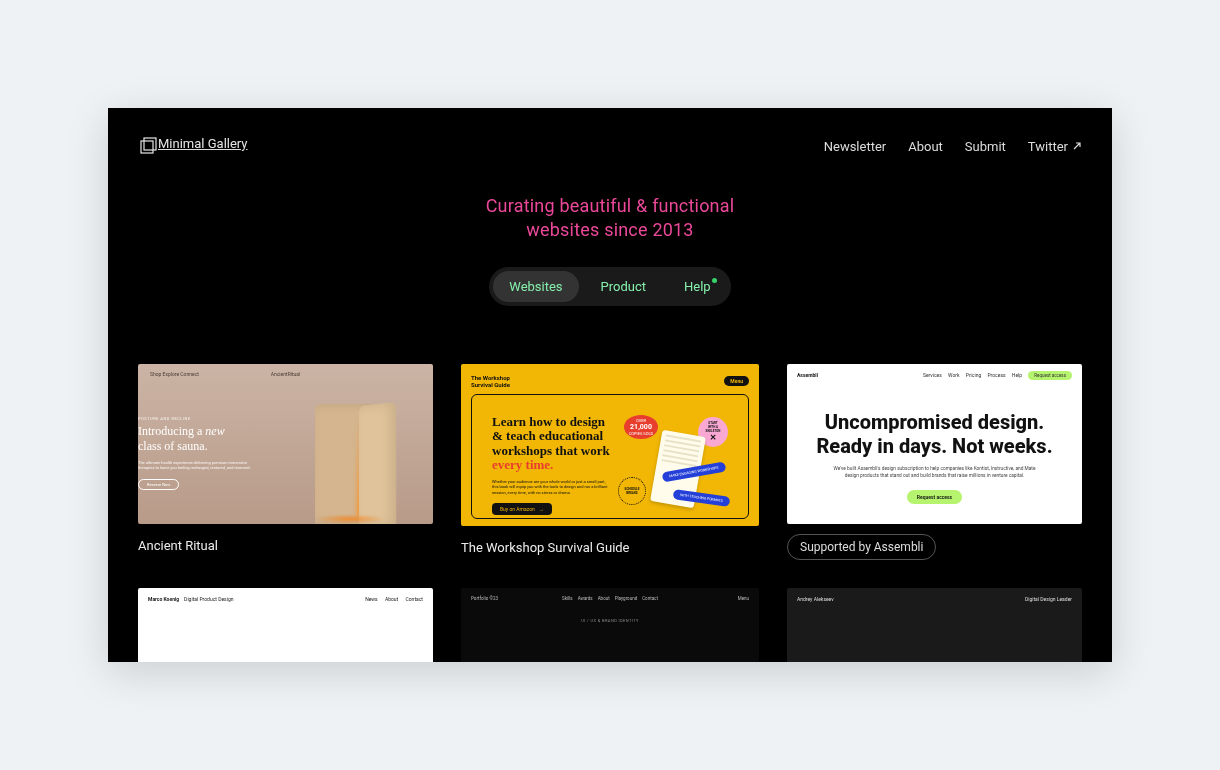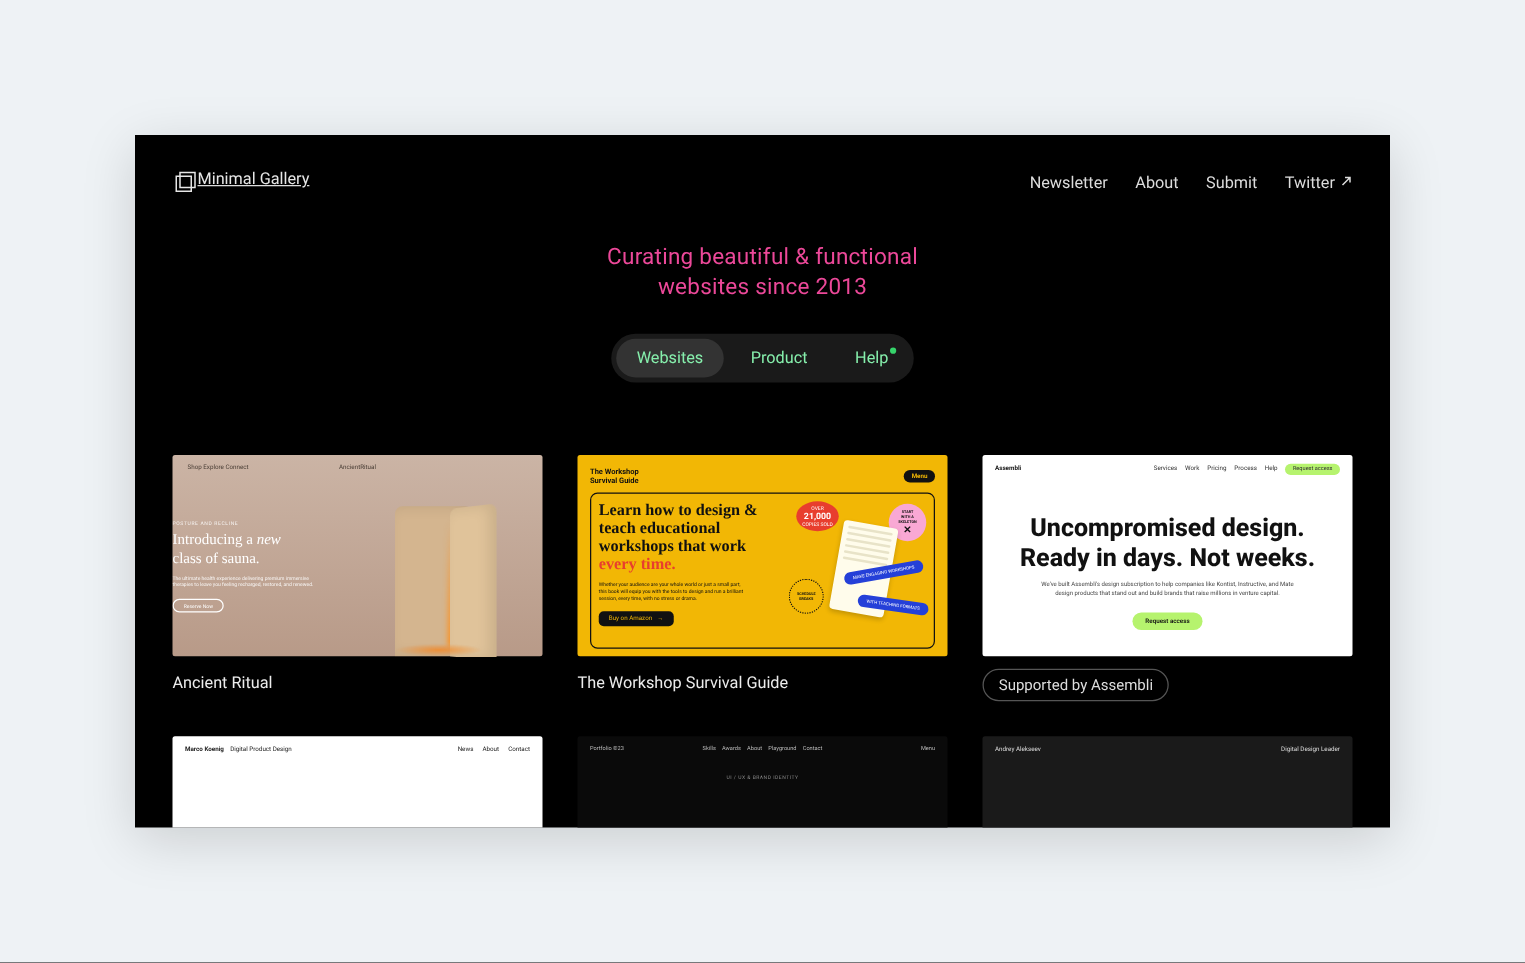--- a/index.html
+++ b/index.html
@@ -51,21 +51,21 @@
     .th-ancient .sauna{position:absolute;right:18px;bottom:0;width:110px;height:130px;}
     .th-ancient .panel{position:absolute;background:#d4b58f;border-radius:6px 6px 0 0;box-shadow:inset -6px 0 12px rgba(0,0,0,.1);}
     .th-ancient .p1{width:62px;height:120px;right:38px;bottom:0;}
     .th-ancient .p2{width:42px;height:118px;right:14px;bottom:0;transform:perspective(360px) rotateY(-34deg);transform-origin:left center;background:#e0c39a;}
     .th-ancient .glow{position:absolute;right:50px;bottom:8px;width:8px;height:100px;background:linear-gradient(to bottom,rgba(255,160,40,.0),rgba(255,140,20,.85));filter:blur(2px);}
     .th-ancient .glowfloor{position:absolute;right:30px;bottom:0;width:70px;height:10px;background:radial-gradient(ellipse at center,rgba(255,120,0,.6),rgba(255,120,0,0) 70%);}
 
     .th-workshop{background:#f2b705;padding:10px;}
     .th-workshop .bar{display:flex;justify-content:space-between;align-items:center;font-size:6px;font-weight:700;color:#111;}
     .th-workshop .bar .menu{background:#111;color:#f2b705;border-radius:999px;padding:2px 6px;font-size:5px;}
-    .th-workshop .body{border:1.2px solid #111;border-radius:6px;margin-top:6px;height:125px;display:flex;gap:6px;padding:6px;position:relative;}
+    .th-workshop .body{border:1.2px solid #111;border-radius:6px;margin-top:6px;height:125px;display:flex;gap:6px;padding:20px;position:relative;}
     .th-workshop .left{flex:1;}
     .th-workshop h3{font-size:13px;line-height:1.12;font-weight:900;color:#111;font-family:Georgia,serif;}
     .th-workshop h3 .red{color:#e83e2e;}
     .th-workshop .para{font-size:4px;color:#111;margin-top:6px;line-height:1.35;width:120px;}
     .th-workshop .buy{background:#111;color:#f2b705;border-radius:4px;font-size:5px;padding:3px 8px;display:inline-flex;align-items:center;gap:4px;margin-top:8px;}
     .th-workshop .right{width:110px;position:relative;}
     .th-workshop .oval{position:absolute;background:#e83e2e;color:#fff;border-radius:50%;width:34px;height:24px;display:flex;flex-direction:column;align-items:center;justify-content:center;font-size:4px;top:0;left:6px;}
     .th-workshop .oval b{font-size:7px;}
     .th-workshop .book{position:absolute;width:44px;height:72px;background:#fffceb;border-radius:3px;top:18px;left:38px;transform:rotate(10deg);box-shadow:0 2px 4px rgba(0,0,0,.2);padding:4px;}
     .th-workshop .book .bl{height:2px;background:#e8e3c8;margin-bottom:3px;border-radius:1px;}

